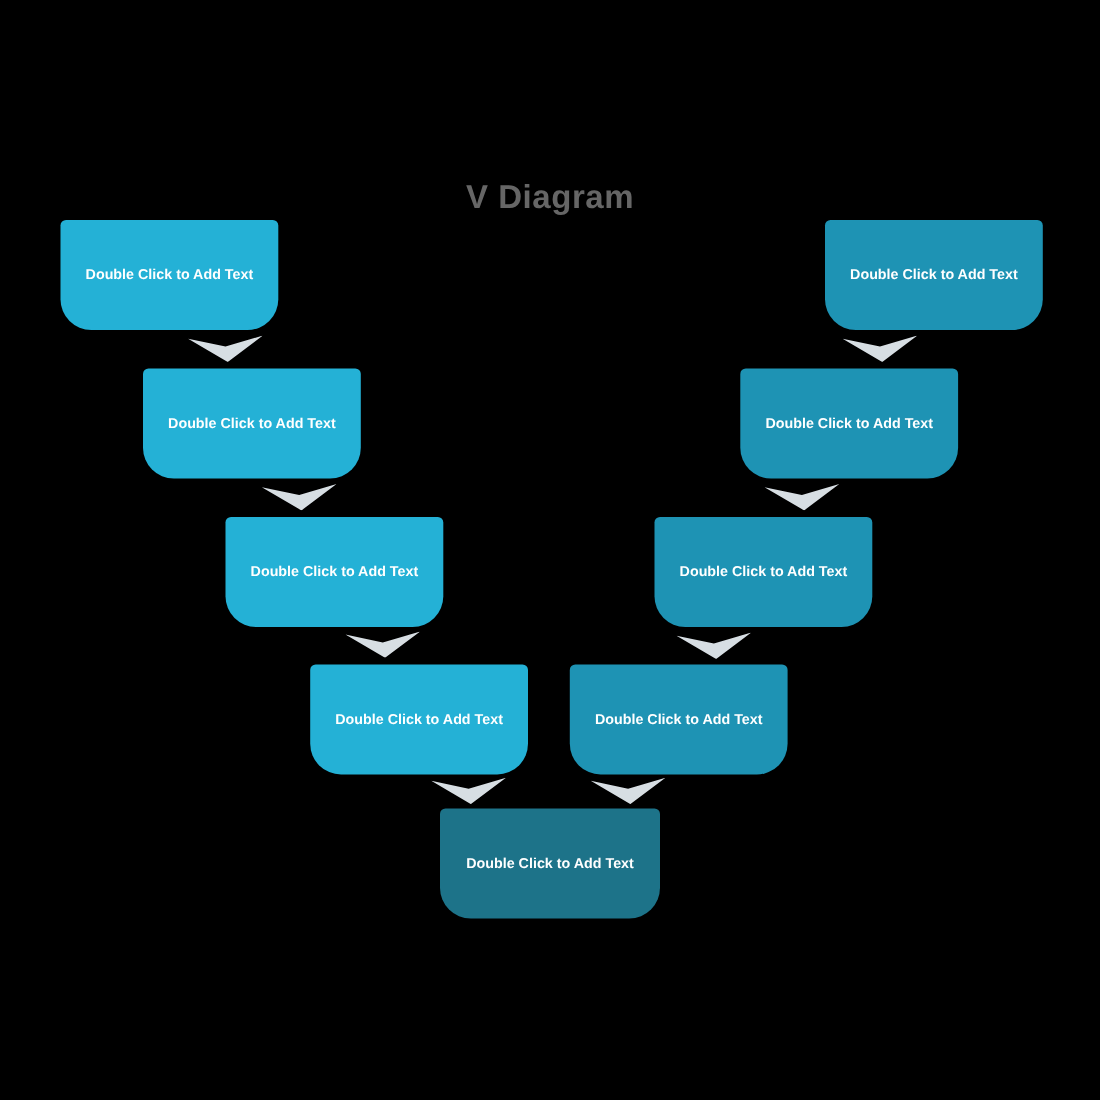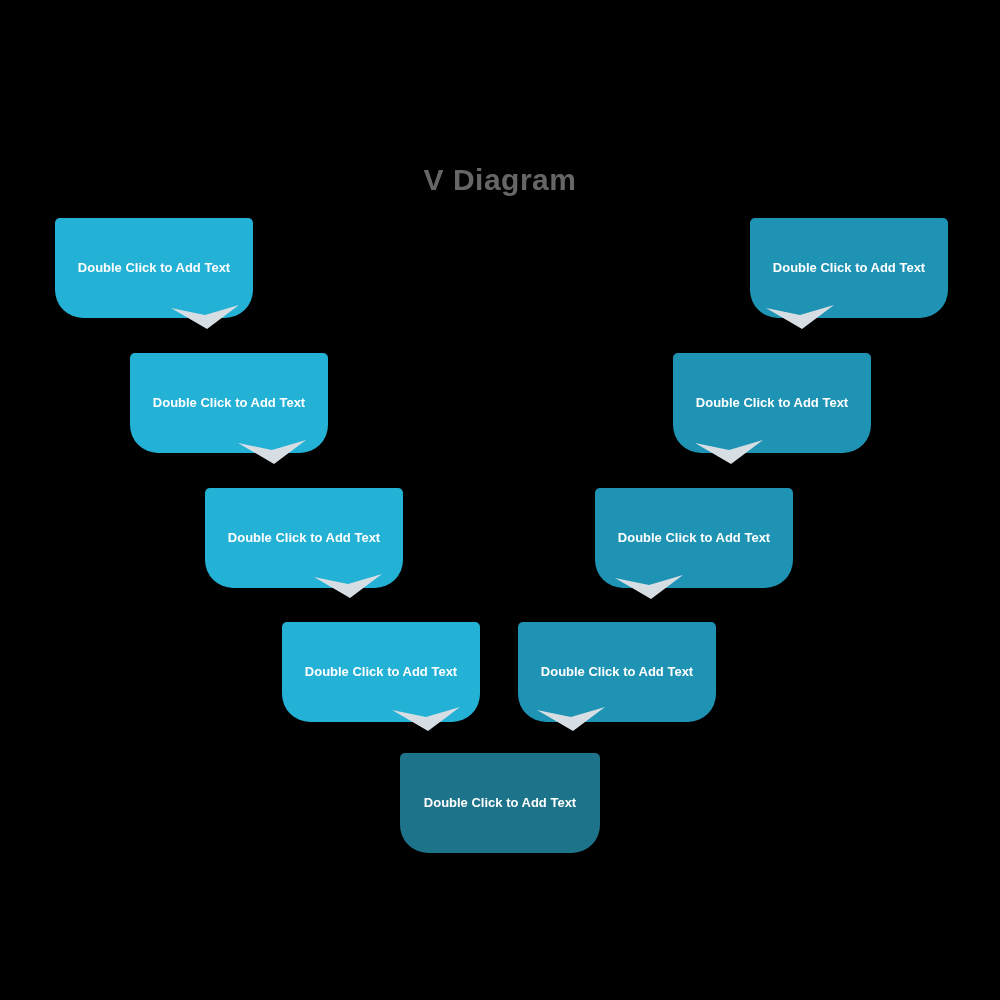--- a/index.html
+++ b/index.html
@@ -32,21 +32,20 @@
     align-items: center;
     justify-content: center;
     border-radius: 5px 5px 28px 28px;
     color: #ffffff;
     font-size: 13px;
     font-weight: bold;
     text-align: center;
     line-height: 1.2;
     padding: 0 16px;
     box-sizing: border-box;
-    margin-top: 18px;
   }
   .arrow {
     position: absolute;
     width: 68px;
     height: 24px;
     clip-path: polygon(0% 12%, 50% 42%, 100% 0%, 53% 100%);
   }
 </style>
 </head>
 <body>

